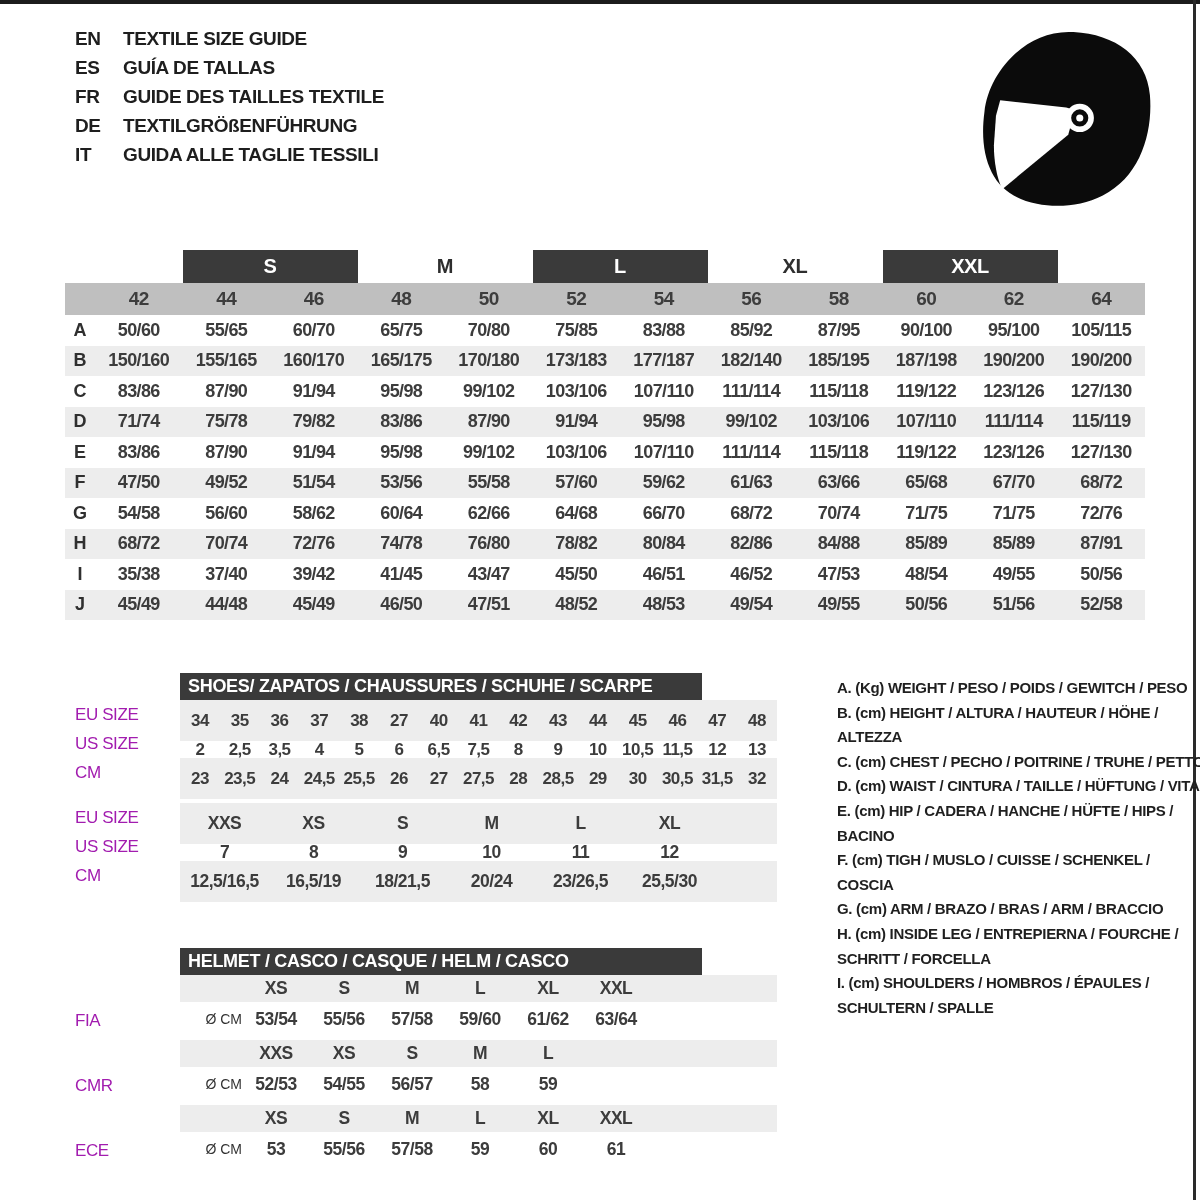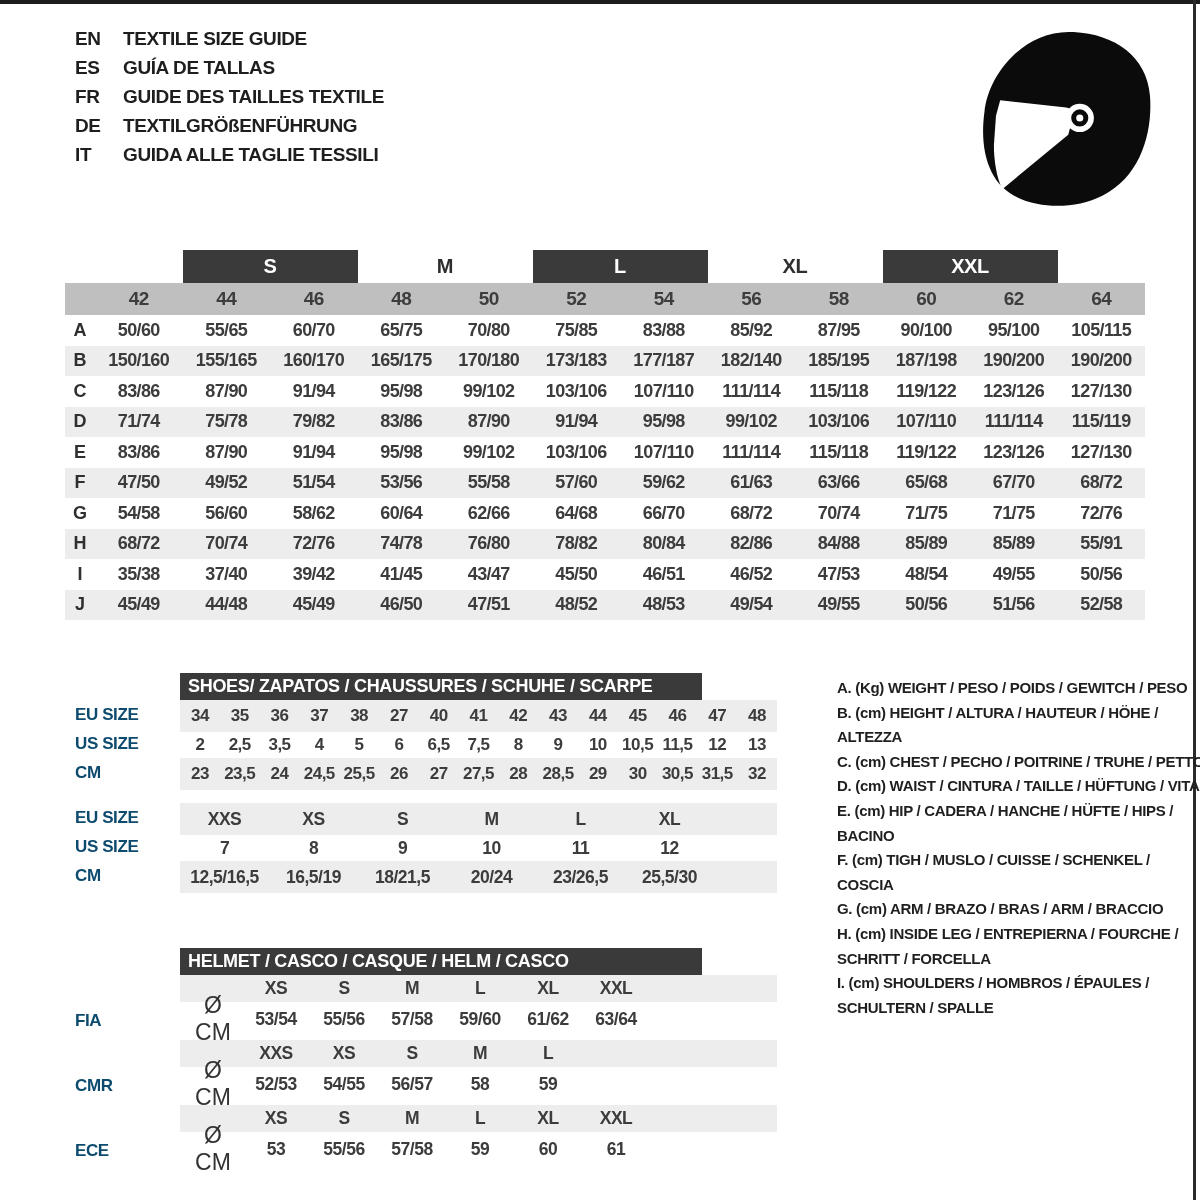--- a/index.html
+++ b/index.html
@@ -35,31 +35,31 @@
   .size-band .spacer{width:30px;}
   .size-band .cell{width:87.5px;text-align:center;font-weight:700;font-size:19px;color:#3d3d3d;letter-spacing:-0.5px;}
   .srow{display:flex;height:30.5px;align-items:center;}
   .srow.stripe{background:var(--stripe-gray);}
   .srow .letter{width:30px;text-align:center;font-weight:700;font-size:18px;color:#2f2f2f;}
   .srow .cell{width:87.5px;text-align:center;font-weight:700;font-size:18px;color:#3c3c3c;letter-spacing:-0.6px;white-space:nowrap;}
 
   
   .section{position:absolute;left:75px;}
   .sec-row{display:flex;}
-  .rlabel{width:105px;display:flex;align-items:center;font-weight:700;font-size:17px;color:#0c4a6e;letter-spacing:-0.4px;}
+  .rlabel{width:105px;display:flex;align-items:center;font-weight:400;font-size:17px;color:#a21caf;letter-spacing:-0.4px;}
   .sec-bar{width:522px;height:27px;background:var(--bar-dark);color:#ffffff;display:flex;align-items:center;
     padding-left:8px;box-sizing:border-box;font-weight:700;font-size:18px;letter-spacing:-0.3px;white-space:nowrap;}
   .grid{width:597px;display:flex;align-items:center;}
   .grid.gray{background:var(--stripe-gray);}
   .grid .cell{text-align:center;font-weight:700;color:#3c3c3c;letter-spacing:-0.5px;white-space:nowrap;}
   .shoes .grid .cell{width:39.8px;font-size:17px;}
   .gloves .grid .cell{width:89px;font-size:17.5px;}
-  .helmet-t .grid .unit{width:62px;text-align:center;padding-left:4px;box-sizing:border-box;font-size:23px;}
+  .helmet-t .grid .unit{width:62px;text-align:right;padding-left:4px;box-sizing:border-box;font-size:14px;}
   .helmet-t .grid .cell{width:68px;font-size:17.5px;}
-  .row29 .grid{height:32px;align-items:center;}
+  .row29 .grid{height:41px;align-items:center;}
   .row29{height:29px;}
   .hsize-row{height:27px;}
   .hsize-row .grid{height:27px;}
   .hval-row{height:38px;}
   .hval-row .grid{height:34px;}
 
   
   .legend{position:absolute;left:800px;top:676px;width:372px;margin-left:37px;}
   .legend-item{font-weight:700;font-size:15px;line-height:24.6px;color:#1f1f1f;letter-spacing:-0.3px;}
 </style>
@@ -249,21 +249,21 @@
         <div class="cell">70/74</div>
         <div class="cell">72/76</div>
         <div class="cell">74/78</div>
         <div class="cell">76/80</div>
         <div class="cell">78/82</div>
         <div class="cell">80/84</div>
         <div class="cell">82/86</div>
         <div class="cell">84/88</div>
         <div class="cell">85/89</div>
         <div class="cell">85/89</div>
-        <div class="cell">55/91</div>
+        <div class="cell">87/91</div>
       </div>
       <div class="srow">
         <div class="letter">I</div>
         <div class="cell">35/38</div>
         <div class="cell">37/40</div>
         <div class="cell">39/42</div>
         <div class="cell">41/45</div>
         <div class="cell">43/47</div>
         <div class="cell">45/50</div>
         <div class="cell">46/51</div>

